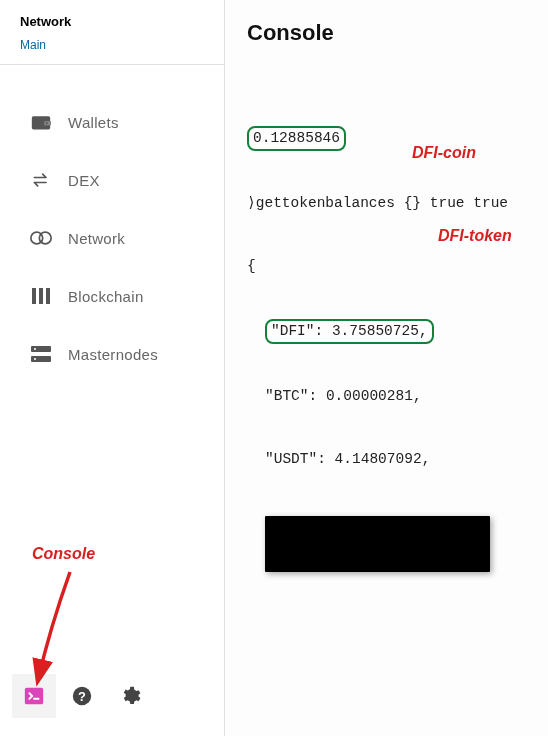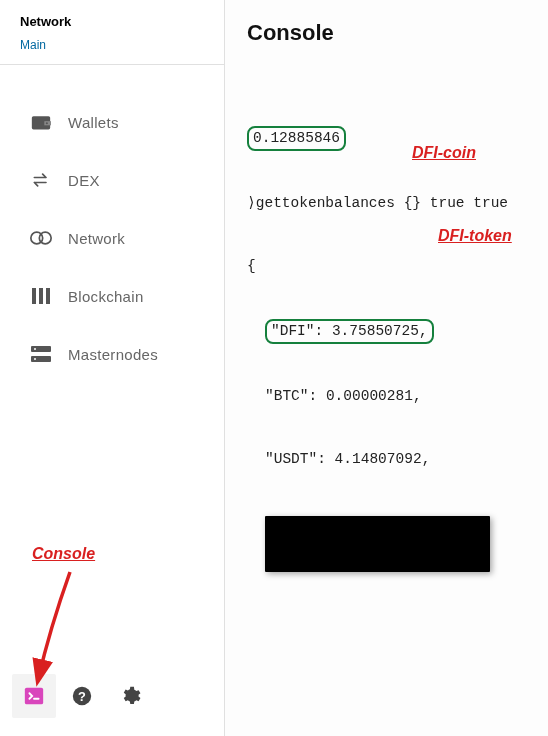--- a/index.html
+++ b/index.html
@@ -22,21 +22,21 @@
     .main { flex: 1; padding: 20px 22px; background: #fdfdfd; overflow: hidden; }
     .main-title { font-size: 22px; font-weight: 700; color: #111; margin-bottom: 38px; }
     
     .mono { font-family: "Courier New", Consolas, monospace; font-size: 14.5px; color: #222; line-height: 1.45; white-space: pre; }
     .line { display: block; position: relative; }
     .indent { padding-left: 18px; }
     .redbox { border: 2px solid #15803d; border-radius: 8px; padding: 0 4px; display: inline-block; }
     .blackbox { background: #000; height: 56px; border-radius: 1px; margin: 4px 0 4px 18px; box-shadow: 2px 2px 6px rgba(0,0,0,0.35); }
     .bb1 { width: 225px; }
     
-    .ann { position: absolute; color: #d92020; font-weight: 700; font-size: 16px; font-style: italic; text-shadow: 0 0 3px rgba(255,255,255,0.9); pointer-events: none; font-family: Arial, sans-serif; text-decoration: underline; }
+    .ann { position: absolute; color: #d92020; font-weight: 700; font-size: 16px; font-style: italic; text-shadow: 0 0 3px rgba(255,255,255,0.9); pointer-events: none; font-family: Arial, sans-serif; }
     .ann.coin { left: 412px; top: 144px; }
     .ann.token { left: 438px; top: 227px; text-align: right; }
     .ann.console { left: 32px; top: 545px; }
     
     .arrow { position: absolute; left: 30px; top: 568px; pointer-events: none; }
   </style>
 </head>
 <body>
 
 <div class="sidebar">

